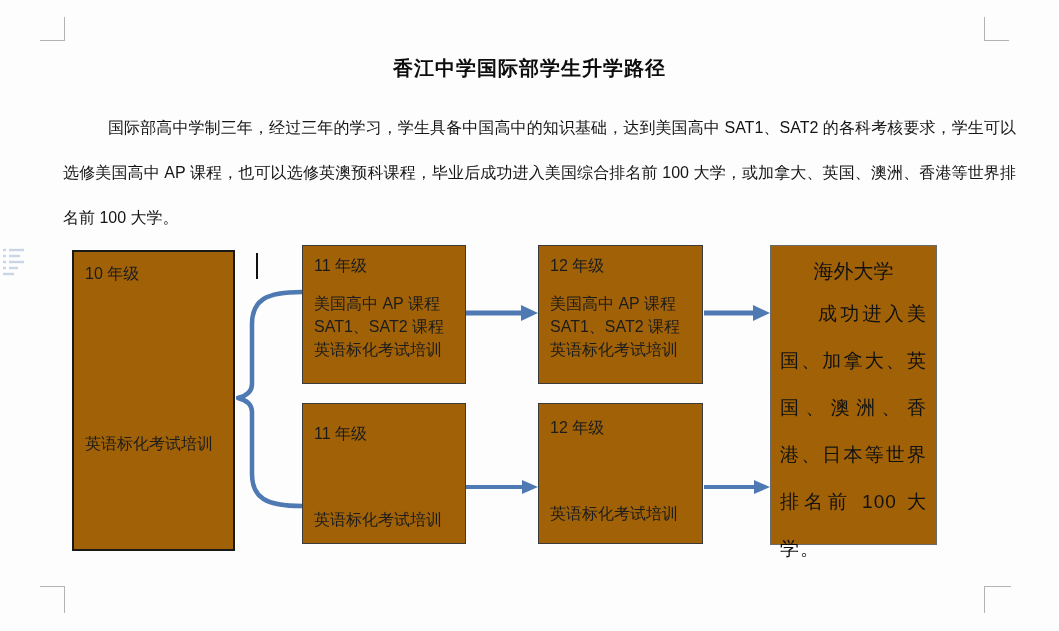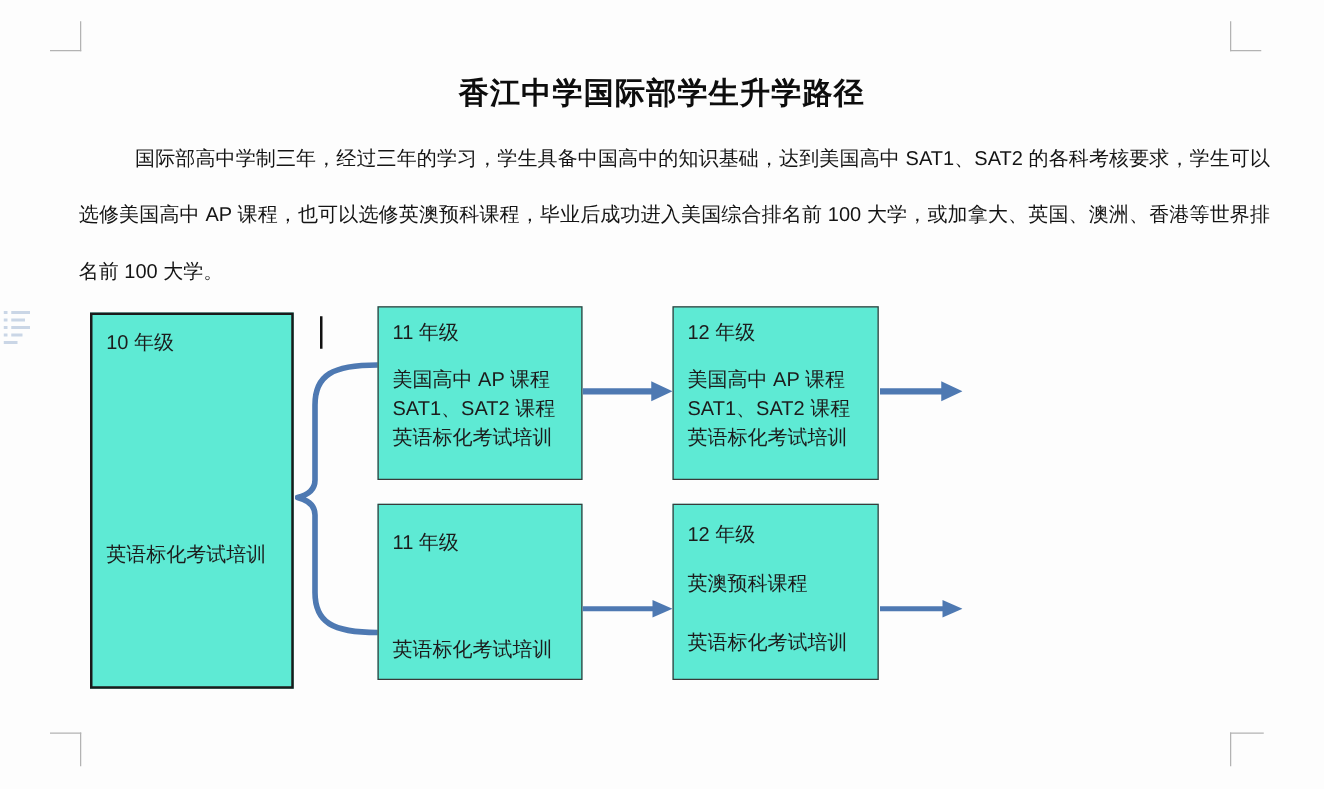--- a/index.html
+++ b/index.html
@@ -15,29 +15,29 @@
   
   .mark{position:absolute;width:24px;height:23px;border:0 solid #b3b3b3;}
   .mark.tl{left:40px;top:17px;border-right-width:1px;border-bottom-width:1px;}
   .mark.tr{left:984px;top:17px;border-left-width:1px;border-bottom-width:1px;}
   .mark.bl{left:40px;top:586px;width:24px;height:26px;border-right-width:1px;border-top-width:1px;}
   .mark.br{left:984px;top:586px;width:26px;height:26px;border-left-width:1px;border-top-width:1px;}
 
   
   .doc-title{
     position:absolute;left:0;top:42px;width:1059px;
-    text-align:center;font-size:24px;font-weight:bold;letter-spacing:1px;color:#0d0d0d;
+    text-align:center;font-size:20px;font-weight:bold;letter-spacing:1px;color:#0d0d0d;
   }
   .intro{
     position:absolute;left:63px;top:89px;width:953px;
     font-size:16px;line-height:45px;text-align:justify;text-indent:45px;color:#141414;
   }
 
   
-  .fbox{position:absolute;background:#5eead4;box-sizing:border-box;padding-left:41px;}
+  .fbox{position:absolute;background:#a16207;box-sizing:border-box;padding-left:41px;}
   .b-g10{left:72px;top:250px;width:163px;height:301px;border:2px solid #1a1a1a;}
   .b-11us{left:302px;top:245px;width:164px;height:139px;border:1.5px solid #3a3a3a;}
   .b-11uk{left:302px;top:403px;width:164px;height:141px;border:1.5px solid #3a3a3a;}
   .b-12us{left:538px;top:245px;width:165px;height:139px;border:1.5px solid #3a3a3a;}
   .b-12uk{left:538px;top:403px;width:165px;height:141px;border:1.5px solid #3a3a3a;}
   .b-uni {left:770px;top:245px;width:167px;height:300px;border:1.5px solid #6b6b6b;}
   .fline{position:absolute;left:11px;right:6px;font-size:16px;white-space:nowrap;color:#1c1c1c;}
   .uni-head{position:absolute;left:0;top:12px;width:100%;text-align:center;font-size:20px;color:#111;}
   .uni-body{
     position:absolute;left:9px;right:9px;top:44px;
@@ -118,28 +118,31 @@
 
   <div class="fbox b-12us">
     <span class="fline" style="top:10px">12 年级</span>
     <span class="fline" style="top:48px">美国高中 AP 课程</span>
     <span class="fline" style="top:71px">SAT1、SAT2 课程</span>
     <span class="fline" style="top:94px">英语标化考试培训</span>
   </div>
 
   <div class="fbox b-12uk">
     <span class="fline" style="top:14px">12 年级</span>
-    <span class="fline" style="top:53px">英澳预科课程</span>
     <span class="fline" style="top:100px">英语标化考试培训</span>
   </div>
 
   <svg class="conn" style="left:704px;top:303px" width="66" height="20" viewBox="0 0 66 20">
     <line x1="0" y1="10" x2="51" y2="10" stroke-width="5" stroke="#4e79b2"></line>
     <polygon points="49,2 66,10 49,18" fill="#4e79b2"></polygon>
   </svg>
 
   <svg class="conn" style="left:704px;top:477px" width="66" height="20" viewBox="0 0 66 20">
     <line x1="0" y1="10" x2="52" y2="10" stroke-width="4" stroke="#4e79b2"></line>
     <polygon points="50,3 66,10 50,17" fill="#4e79b2"></polygon>
   </svg>
 
+  <div class="fbox b-uni">
+    <div class="uni-head">海外大学</div>
+    <div class="uni-body">成功进入美国、加拿大、英国、澳洲、香港、日本等世界排名前 100 大学。</div>
+  </div>
 
 </div>
 
 </body></html>

